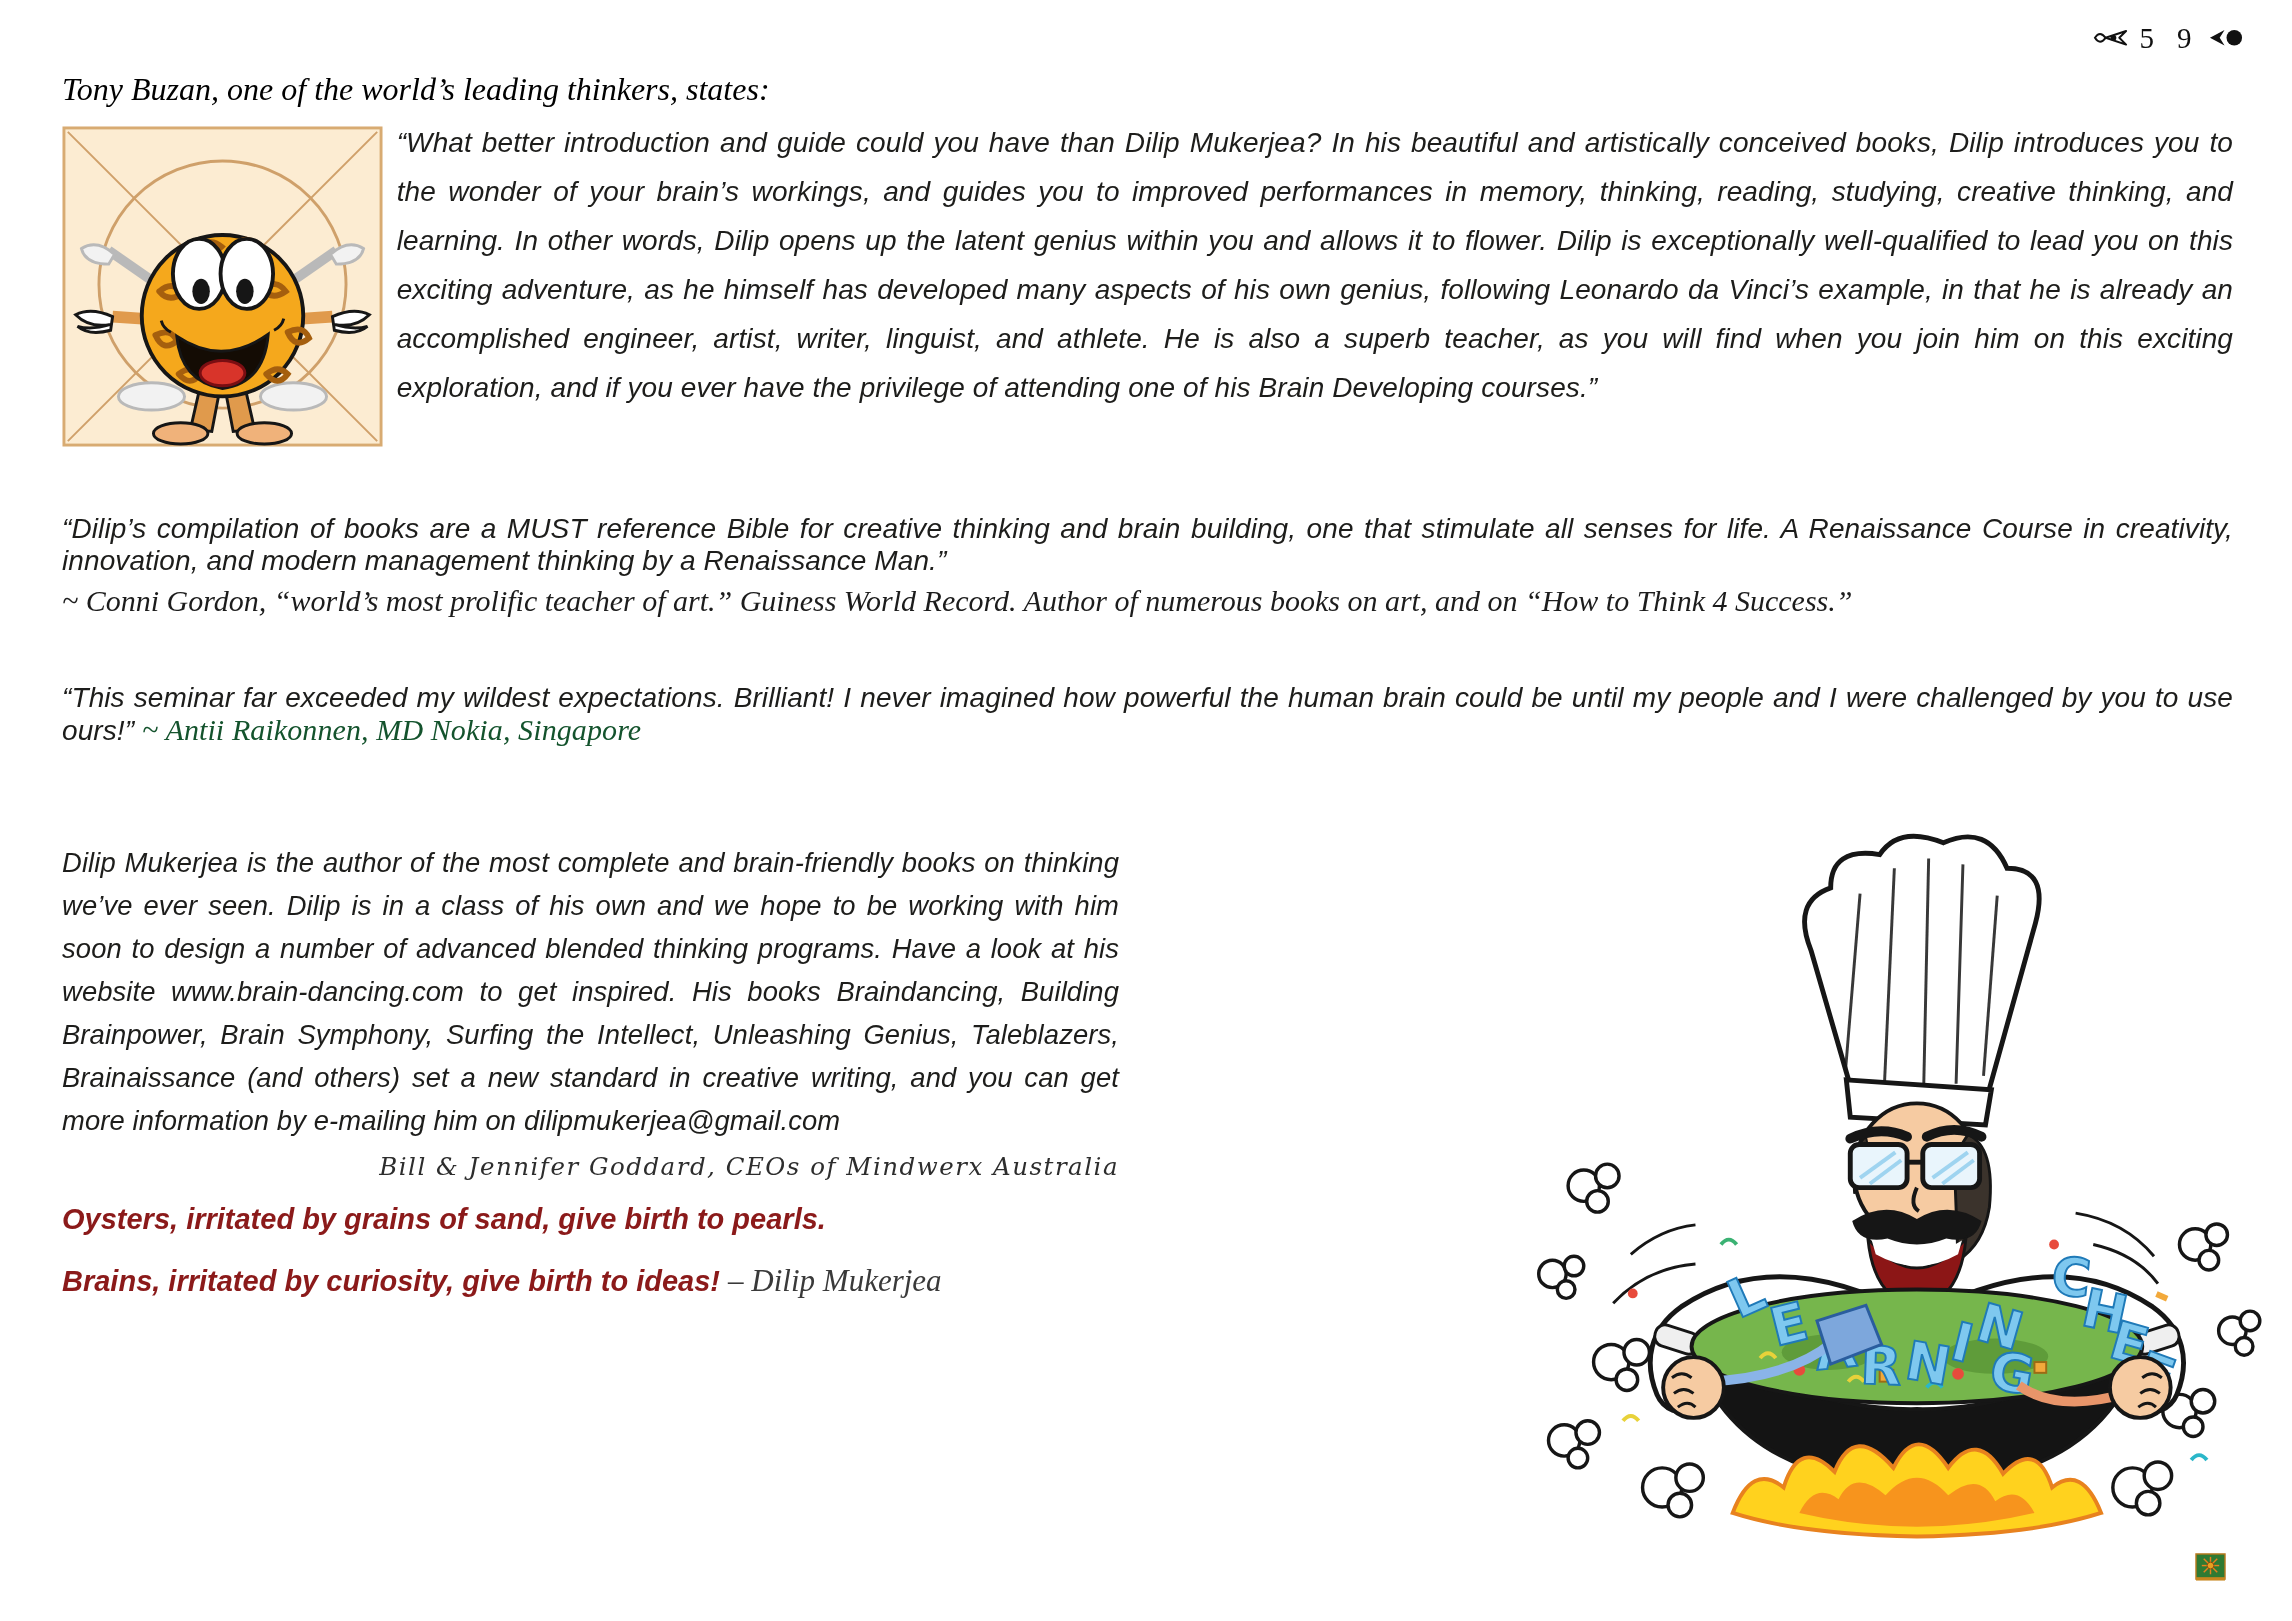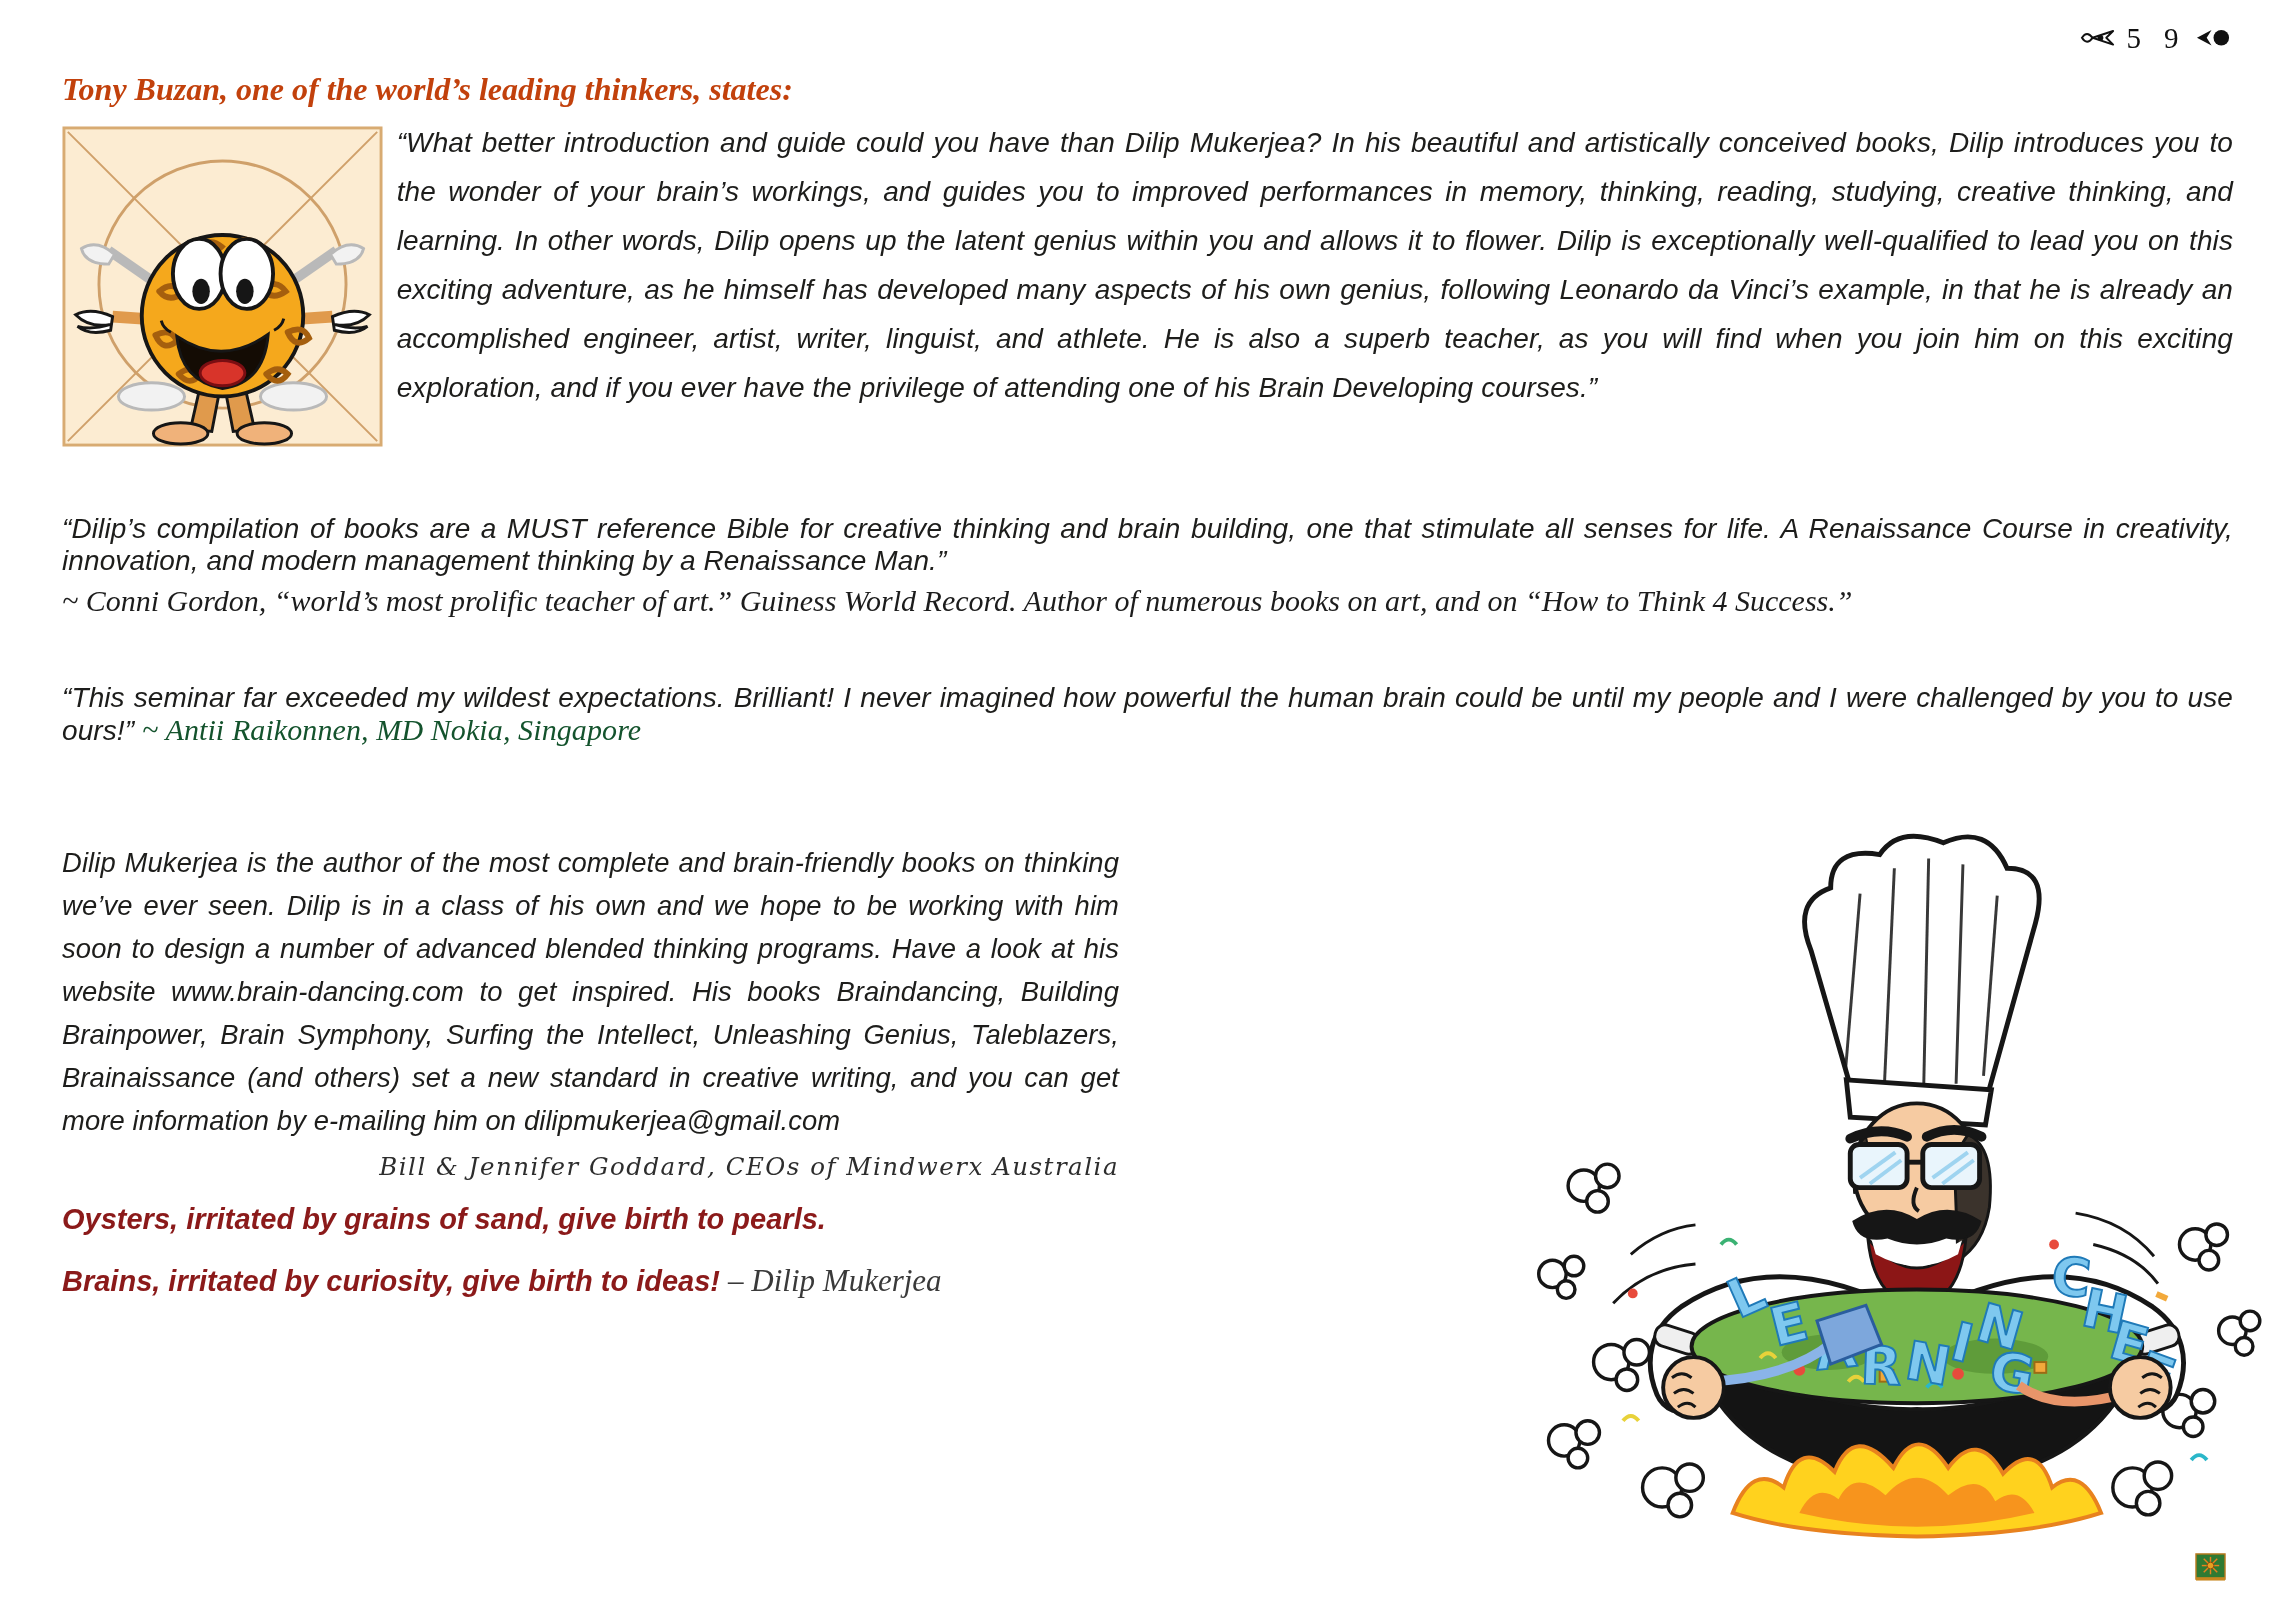--- a/index.html
+++ b/index.html
@@ -7,33 +7,33 @@
   .page {
     position:relative;
     width:2293px; height:1621px;
     background:#ffffff;
     font-family:"Liberation Sans", sans-serif;
     color:#1d1d1b;
     overflow:hidden;
   }
   
   .folio {
-    position:absolute; top:21.6px; right:62px;
+    position:absolute; top:21.6px; right:49px;
     display:flex; align-items:center; gap:9.8px;
   }
   .folio .num {
     font-family:"Liberation Serif", serif;
     font-size:29px; letter-spacing:7.8px; color:#111;
   }
   .orn { display:block; }
   
   .content { position:absolute; left:62px; top:71px; width:2171px; }
   .serif-i {
     font-family:"Liberation Serif", serif;
-    font-style:italic; color:#c2410c;font-weight:bold;
+    font-style:italic; color:#000000;
   }
   .intro-heading { font-size:32px; margin-bottom:9.8px; }
   .brain-figure {
     float:left; width:321px; height:321px;
     margin:7.8px 13.7px 9.8px 0;
   }
   .gill {
     font-style:italic;
     font-size:28px; line-height:49px;
     color:#1d1d1b;

